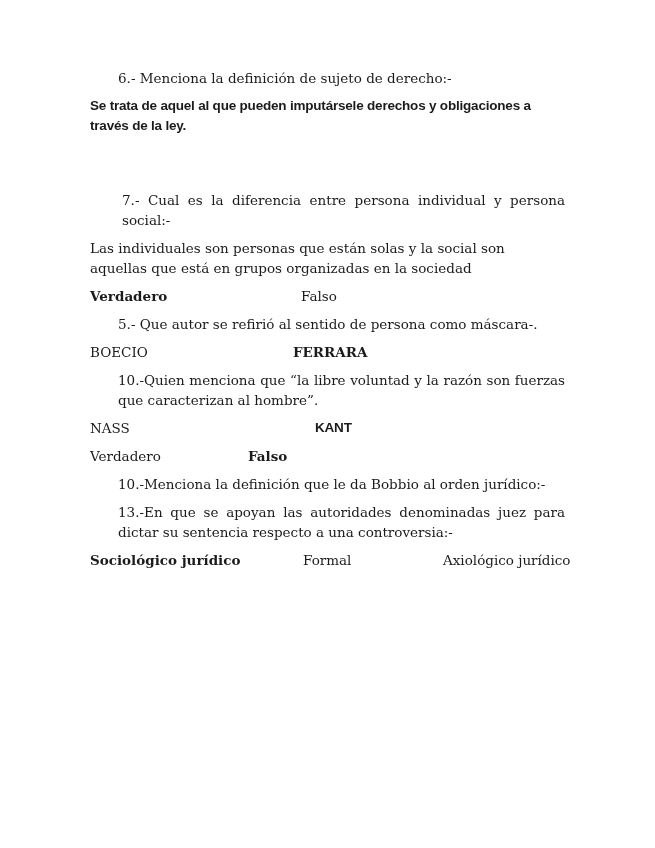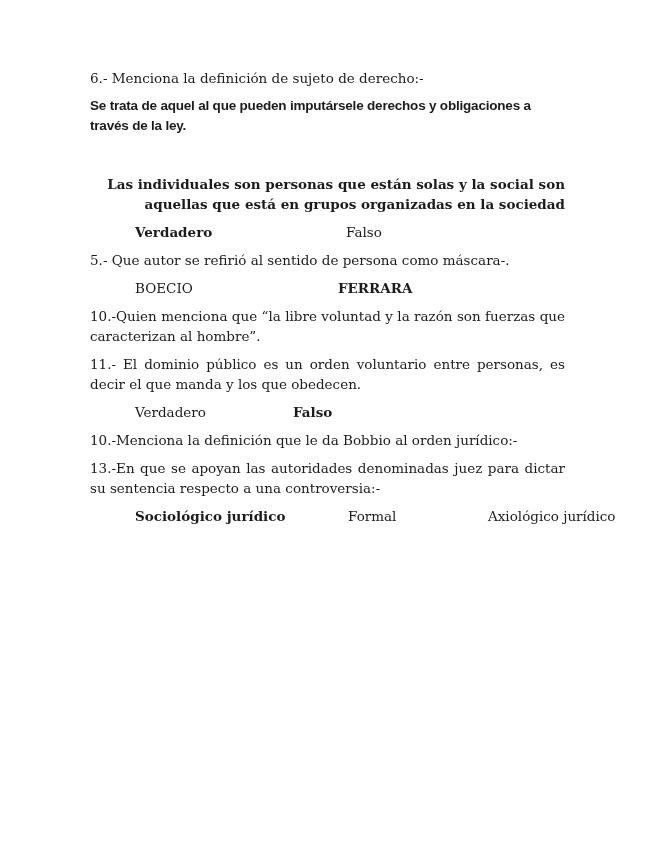--- a/index.html
+++ b/index.html
@@ -13,79 +13,83 @@
     overflow:hidden;
     position:relative;
   }
   .para{
     margin:0 0 8px 0;
     font-family:"DejaVu Serif", serif;
     font-size:13.5px;
     line-height:20px;
     text-align:justify;
   }
-  .q{ font-weight:400; }
+  .q{ font-weight:400;margin-left:28px; }
   .ans-sans{
     font-family:"Liberation Sans", sans-serif;
     font-weight:700;
     letter-spacing:-0.2px;
     text-align:left;
   }
   .ans-serif{
-    font-weight:700;
-    text-align:right;
+    font-weight:400;
+    text-align:left;
   }
-  .gap-after{ margin-bottom:38px; }
+  .gap-after{ margin-bottom:54px; }
   .indent{ padding-left:4px; }
   .small{ font-size:12.6px; line-height:19px; }
   .opts{
     position:relative;
     height:20px;
     margin:0 0 8px 0;
     font-family:"DejaVu Serif", serif;
     font-size:13.5px;
     line-height:20px;
   }
-  .opts span{ position:absolute; top:0; white-space:nowrap;margin-left:45px; }
+  .opts span{ position:absolute; top:0; white-space:nowrap; }
   .bold{ font-weight:700; }
   .bold-sans{
     font-family:"Liberation Sans", sans-serif;
     font-weight:700;
     letter-spacing:-0.2px;
   }
 </style>
 </head>
 <body>
 
 <div class="page">
 
   <p class="para q">6.- Menciona la definición de sujeto de derecho:-</p>
 
   <p class="para ans-sans gap-after">Se trata de aquel al que pueden imputársele derechos y obligaciones a través de la ley.</p>
 
+  <p class="para q indent">7.- Cual es la diferencia entre persona individual y persona social:-</p>
 
   <p class="para ans-serif">Las individuales son personas que están solas y la social son aquellas que está en grupos organizadas en la sociedad</p>
 
 
   <div class="opts">
     <span class="bold" style="left:0">Verdadero</span>
     <span style="left:211px">Falso</span>
   </div>
 
   <p class="para q">5.- Que autor se refirió al sentido de persona como máscara-.</p>
 
   <div class="opts">
     <span style="left:0">BOECIO</span>
     <span class="bold" style="left:203px">FERRARA</span>
   </div>
 
   <p class="para q">10.-Quien menciona que “la libre voluntad y la razón son fuerzas que caracterizan al hombre”.</p>
 
+  <div class="opts">
+    <span style="left:0">NASS</span>
+    <span class="bold-sans" style="left:225px">KANT</span>
+  </div>
 
-  <p class="para q">11.- El dominio público es un orden voluntario entre personas, es decir el que manda y los que obedecen.</p>
 
   <div class="opts">
     <span style="left:0">Verdadero</span>
     <span class="bold" style="left:158px">Falso</span>
   </div>
 
   <p class="para q">10.-Menciona la definición que le da Bobbio al orden jurídico:-</p>
 
 
   <p class="para q">13.-En que se apoyan las autoridades denominadas juez para dictar su sentencia respecto a una controversia:-</p>

